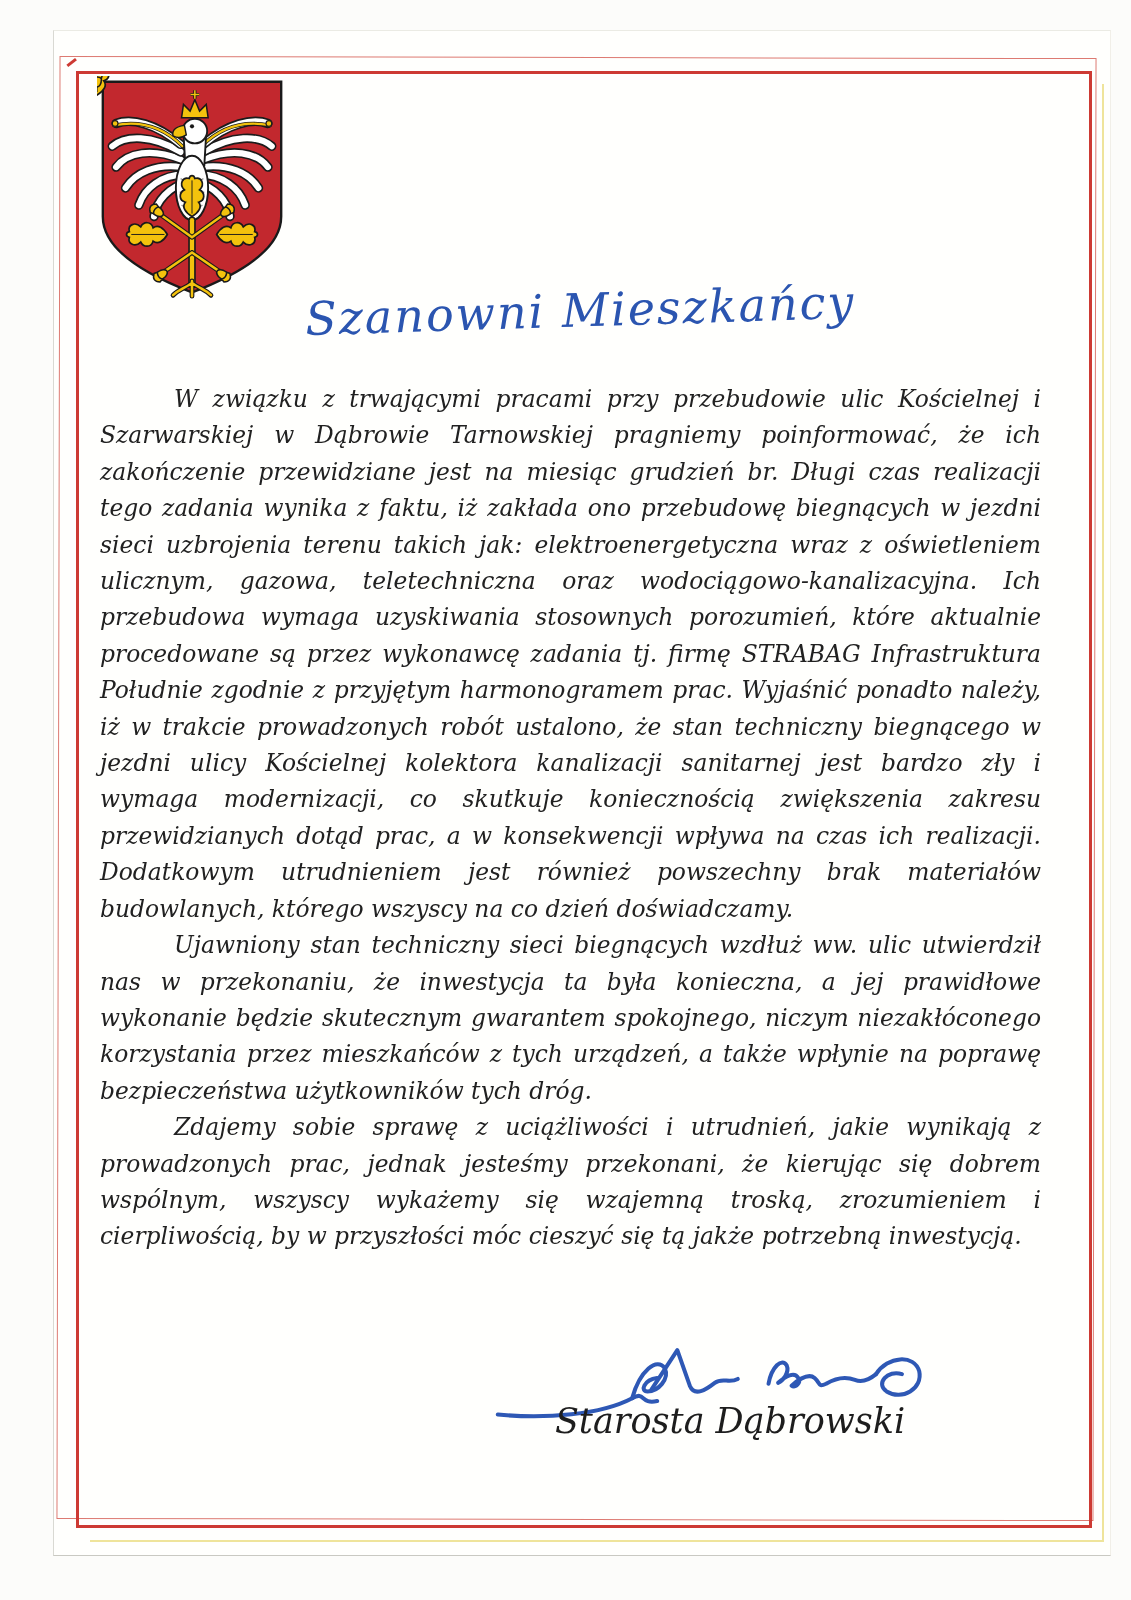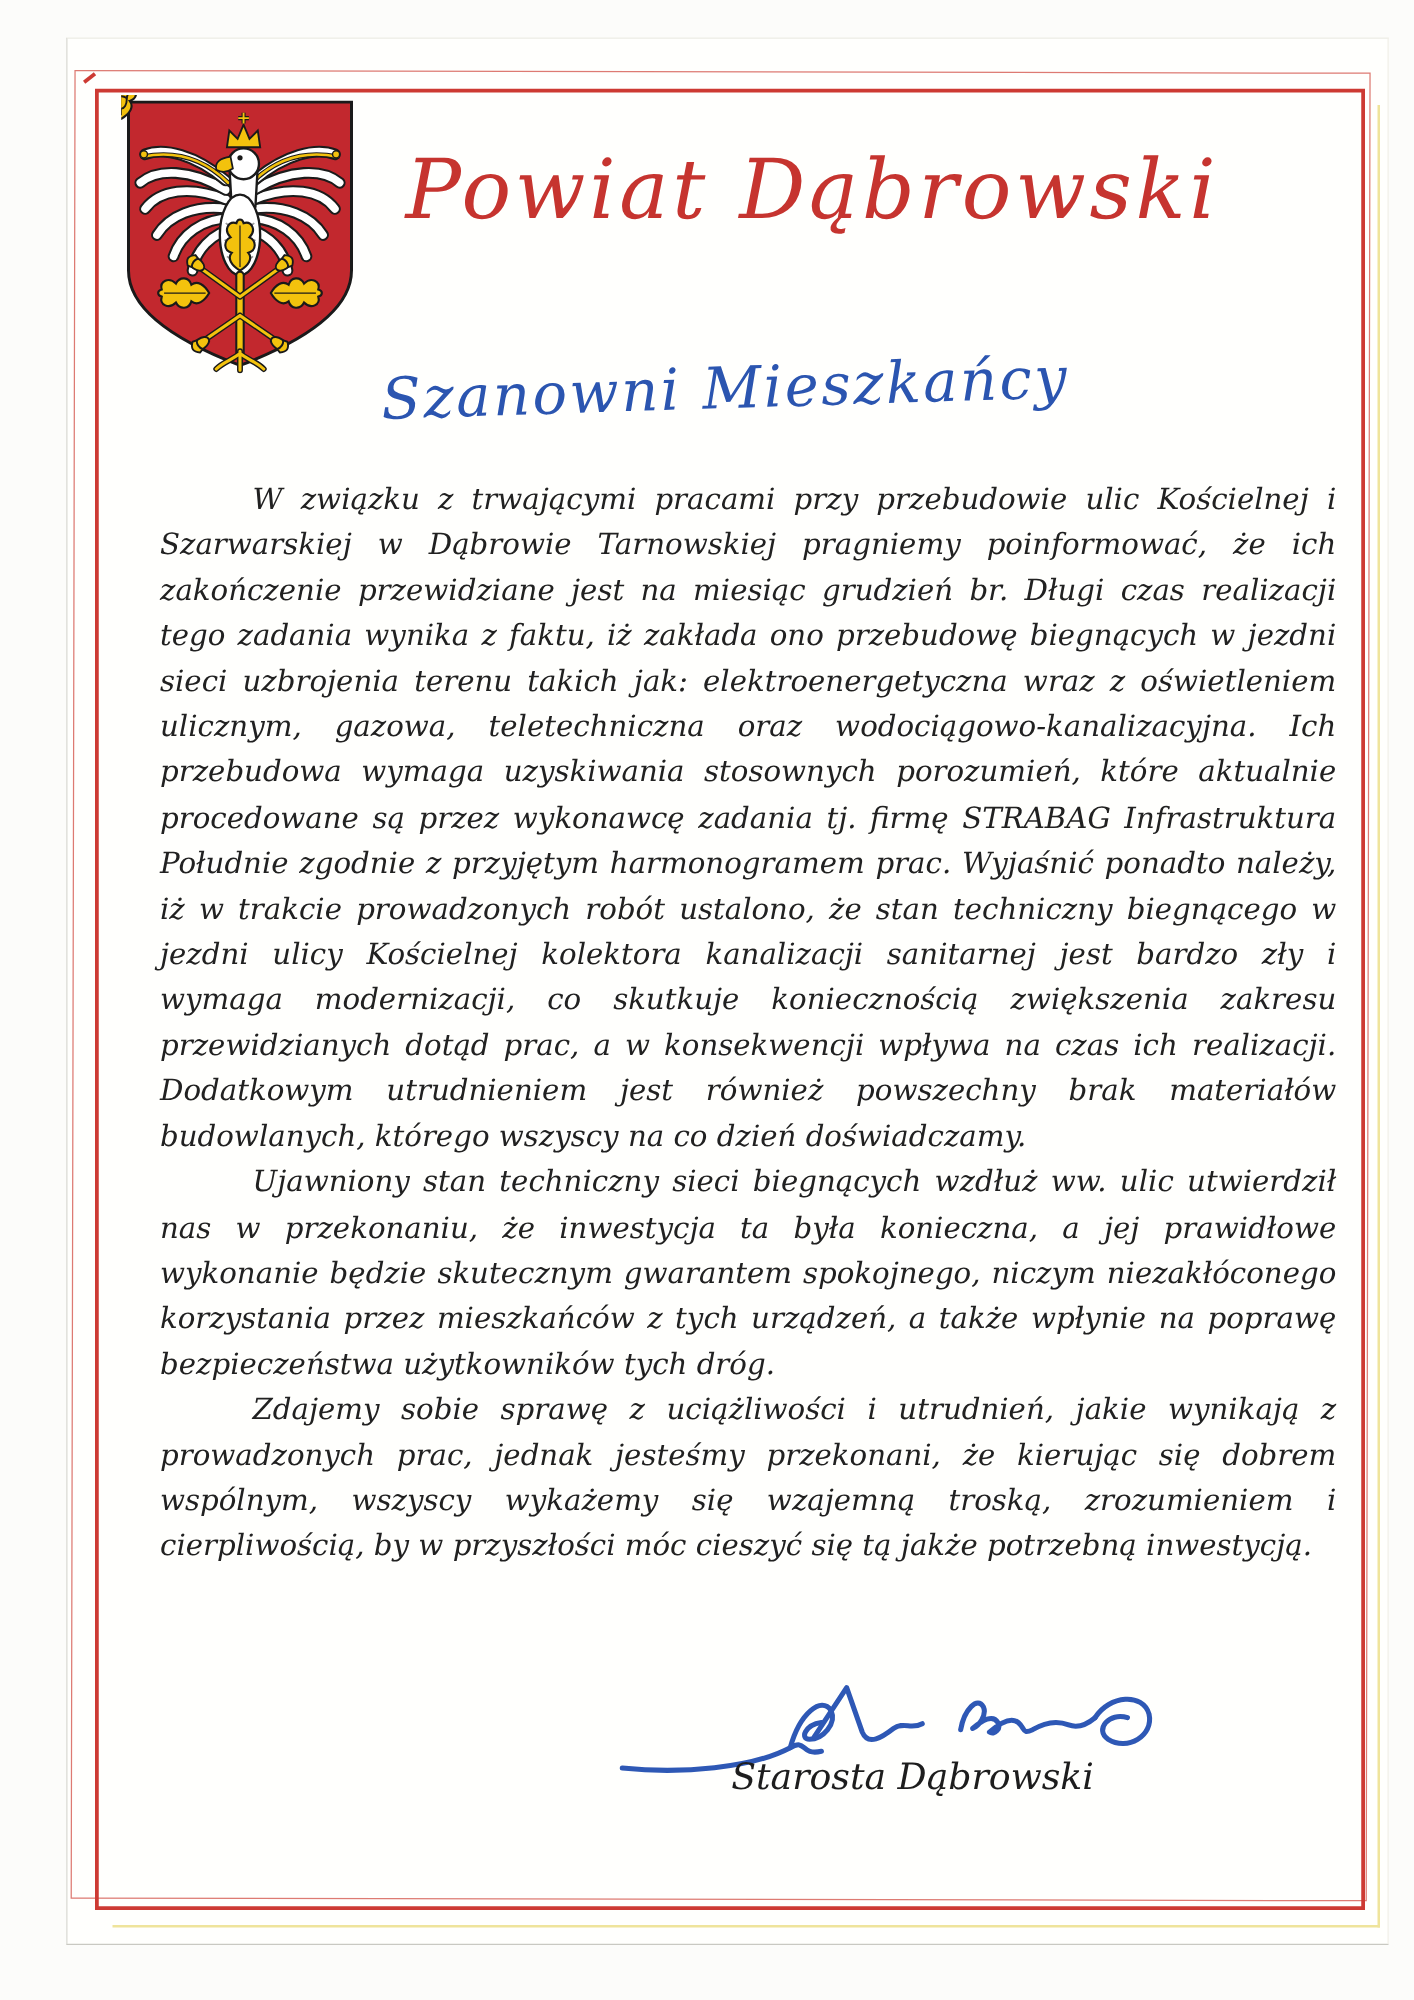--- a/index.html
+++ b/index.html
@@ -51,29 +51,29 @@
 
   .salutation{
     position:absolute;left:305px;top:280px;width:580px;
     font-style:italic;font-size:46px;line-height:60px;letter-spacing:2px;
     color:#2b55b0;transform:rotate(-1.8deg);white-space:nowrap;
   }
 
   .body-text{
     position:absolute;left:100px;top:381px;width:941px;
     font-style:italic;font-size:23.4px;line-height:36.4px;
-    color:#212121;text-align:justify;margin-left:28px;
+    color:#212121;text-align:justify;
   }
   .body-text p{margin:0;text-indent:74px;}
 
   .signature{position:absolute;left:486px;top:1330px;width:446px;height:96px;}
 
   .signer-title{
     position:absolute;left:500px;top:1404px;width:460px;
-    font-style:italic;font-size:29px;line-height:34px;
+    font-style:italic;font-size:35px;line-height:34px;
     color:#1d1d1d;text-align:center;white-space:nowrap;
   }
 </style>
 </head>
 <body>
 
 <div class="stage">
 
   <div class="paper"></div>
   <div class="frame-yellow"></div>
@@ -136,21 +136,20 @@
     <g id="acorn">
       <ellipse cx="0" cy="4" rx="4.5" ry="7.5" fill="#f3c20d" stroke="#1a1a1a" stroke-width="1.6"></ellipse>
       <path d="M-5.5,-1 Q0,-8 5.5,-1 L4.5,2.5 Q0,-0.5 -4.5,2.5 Z" fill="#f3c20d" stroke="#1a1a1a" stroke-width="1.6"></path>
     </g>
     <use href="#acorn" transform="translate(60,140) rotate(-54)"></use>
     <use href="#acorn" transform="translate(140,140) rotate(54)"></use>
     <use href="#acorn" transform="translate(64,212) rotate(-125)"></use>
     <use href="#acorn" transform="translate(136,212) rotate(125)"></use>
   </svg>
 
-  <div class="letterhead-title">Powiat Dąbrowski</div>
 
   <div class="salutation">Szanowni Mieszkańcy</div>
 
   <div class="body-text">
     <p>W związku z trwającymi pracami przy przebudowie ulic Kościelnej i Szarwarskiej w Dąbrowie Tarnowskiej pragniemy poinformować, że ich zakończenie przewidziane jest na miesiąc grudzień br. Długi czas realizacji tego zadania wynika z faktu, iż zakłada ono przebudowę biegnących w jezdni sieci uzbrojenia terenu takich jak: elektroenergetyczna wraz z oświetleniem ulicznym, gazowa, teletechniczna oraz wodociągowo-kanalizacyjna. Ich przebudowa wymaga uzyskiwania stosownych porozumień, które aktualnie procedowane są przez wykonawcę zadania tj. firmę STRABAG Infrastruktura Południe zgodnie z przyjętym harmonogramem prac. Wyjaśnić ponadto należy, iż w trakcie prowadzonych robót ustalono, że stan techniczny biegnącego w jezdni ulicy Kościelnej kolektora kanalizacji sanitarnej jest bardzo zły i wymaga modernizacji, co skutkuje koniecznością zwiększenia zakresu przewidzianych dotąd prac, a w konsekwencji wpływa na czas ich realizacji. Dodatkowym utrudnieniem jest również powszechny brak materiałów budowlanych, którego wszyscy na co dzień doświadczamy.</p>
     <p>Ujawniony stan techniczny sieci biegnących wzdłuż ww. ulic utwierdził nas w przekonaniu, że inwestycja ta była konieczna, a jej prawidłowe wykonanie będzie skutecznym gwarantem spokojnego, niczym niezakłóconego korzystania przez mieszkańców z tych urządzeń, a także wpłynie na poprawę bezpieczeństwa użytkowników tych dróg.</p>
     <p>Zdajemy sobie sprawę z uciążliwości i utrudnień, jakie wynikają z prowadzonych prac, jednak jesteśmy przekonani, że kierując się dobrem wspólnym, wszyscy wykażemy się wzajemną troską, zrozumieniem i cierpliwością, by w przyszłości móc cieszyć się tą jakże potrzebną inwestycją.</p>
   </div>
 
   <svg class="signature" viewBox="0 0 460 100" aria-hidden="true">

